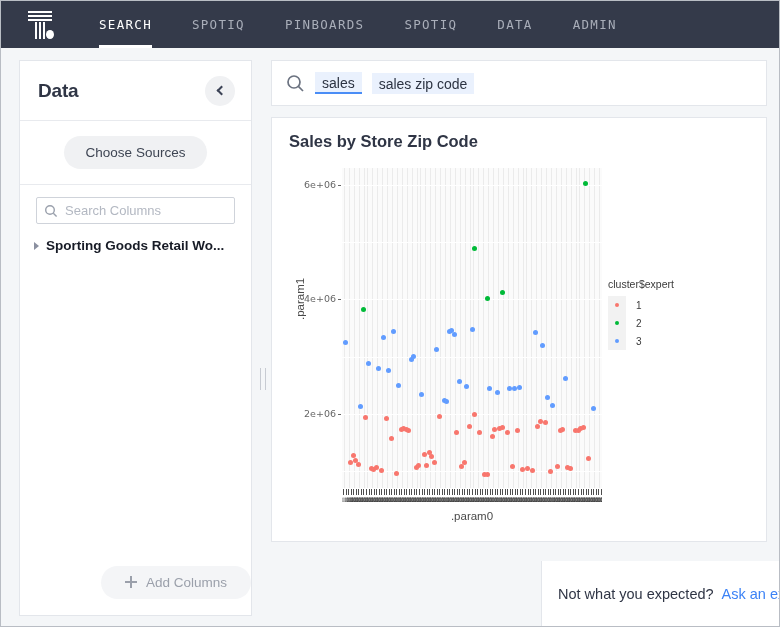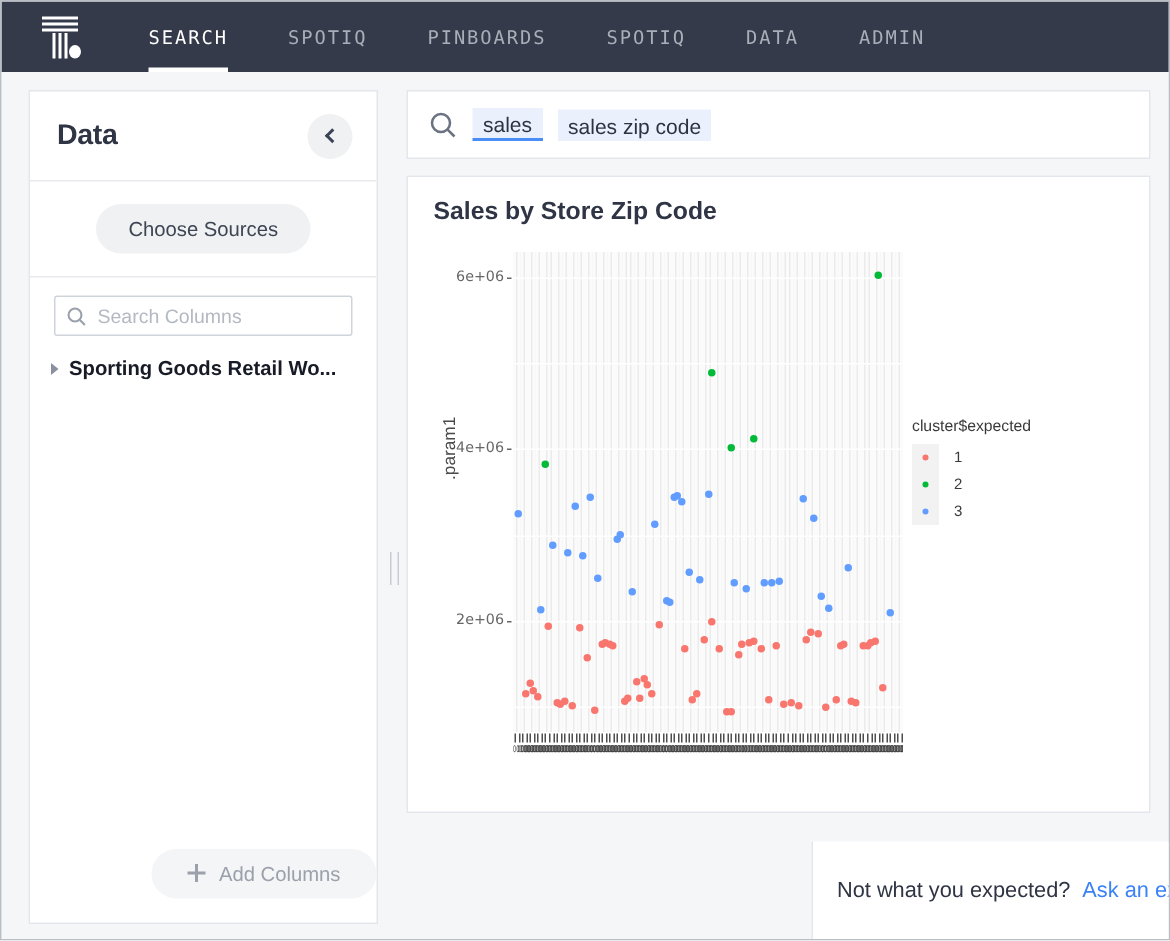--- a/index.html
+++ b/index.html
@@ -785,23 +785,24 @@
               <b style="left: 237.344px;">00000</b>
               <b style="left: 239.868px;">00000</b>
               <b style="left: 242.392px;">00000</b>
               <b style="left: 244.917px;">00000</b>
               <b style="left: 247.441px;">00000</b>
               <b style="left: 249.965px;">00000</b>
               <b style="left: 252.489px;">00000</b>
               <b style="left: 255.014px;">00000</b>
               <b style="left: 257.538px;">00000</b>
             </div>
+          <div class="x-axis-label">.param0</div>
 
           <div class="legend">
-            <div class="legend-title">cluster$expected</div>
+            <div class="legend-title">cluster$expert</div>
             <div class="legend-row">
               <span class="legend-swatch">
                   <i class="legend-dot" style="background:#f8766d"></i>
                 </span>
               <span class="legend-label">1</span>
             </div>
             <div class="legend-row">
               <span class="legend-swatch">
                   <i class="legend-dot" style="background:#00ba38"></i>
                 </span>

